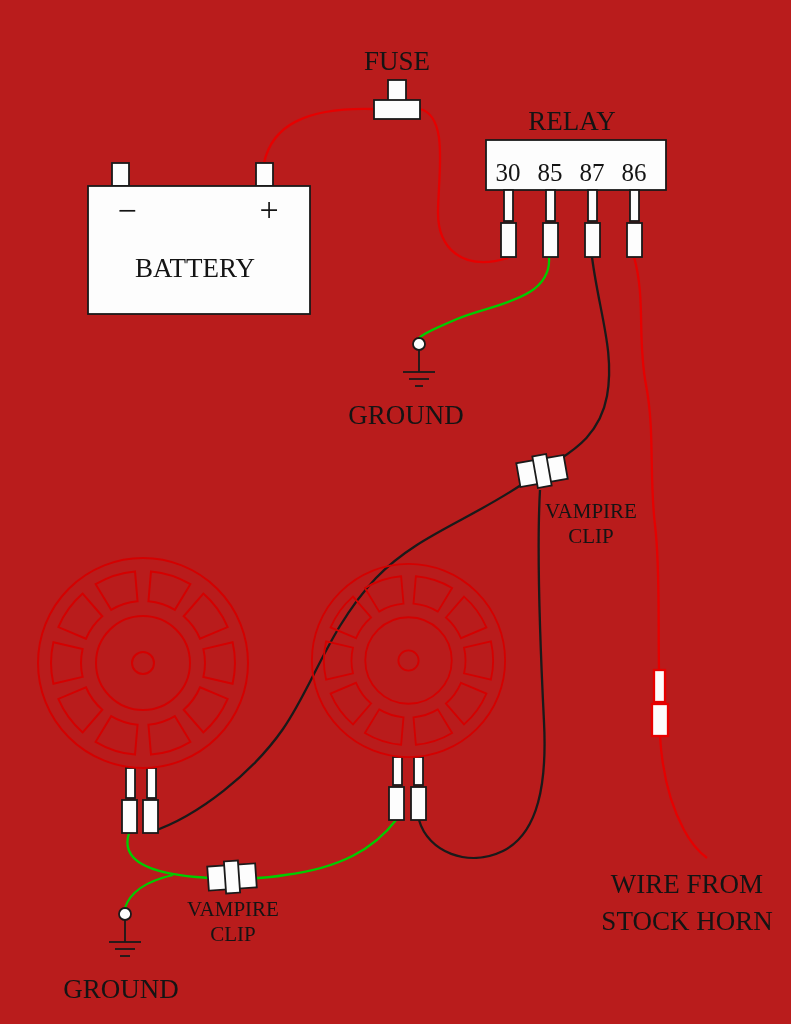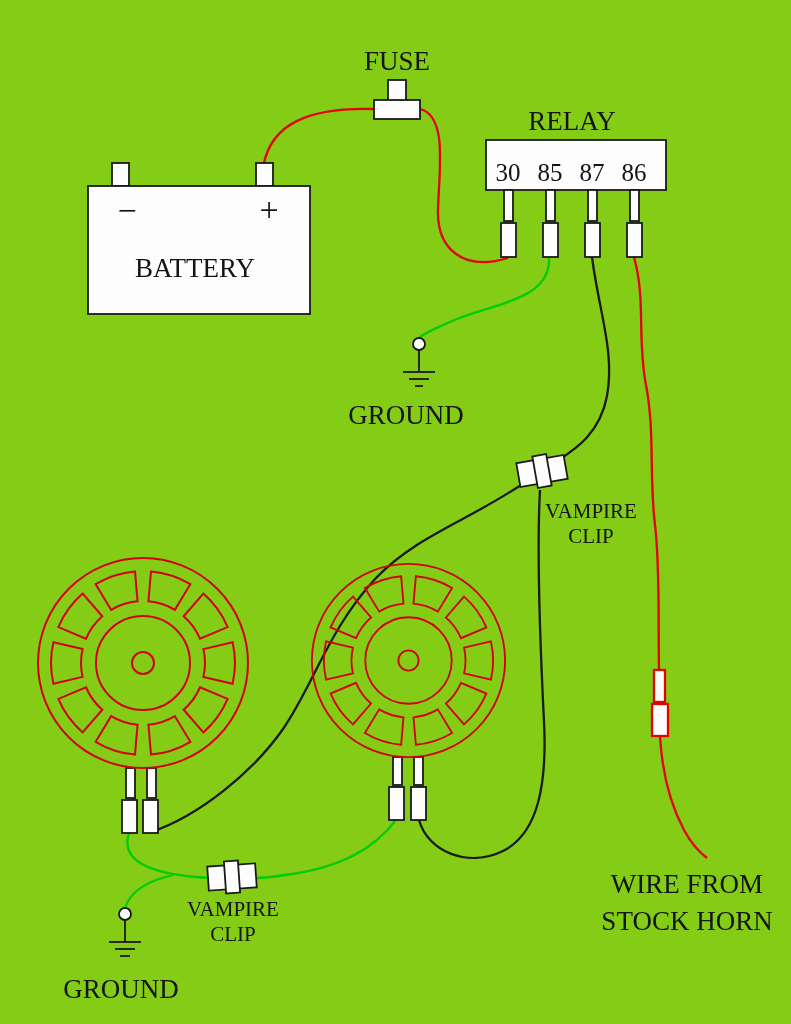--- a/index.html
+++ b/index.html
@@ -4,21 +4,21 @@
 <style>
   html, body {
     margin: 0;
     padding: 0;
     background: #fdfdfd;
   }
   .page {
     width: 791px;
     height: 1024px;
     position: relative;
-    background: #84cc16;
+    background: #b91c1c;
     overflow: hidden;
   }
   svg { display: block; }
   text {
     font-family: "Liberation Serif", serif;
     fill: #141414;
   }
   .lbl    { font-size: 27px; text-anchor: middle; }
   .lbl-sm { font-size: 21px; text-anchor: middle; }
   .sign   { font-size: 34px; text-anchor: middle; }

